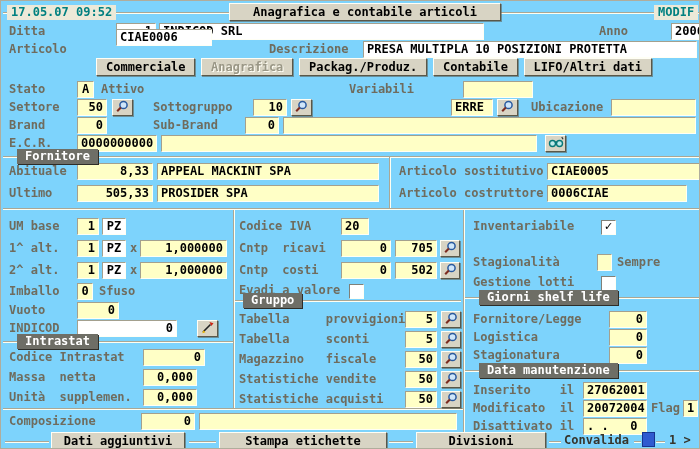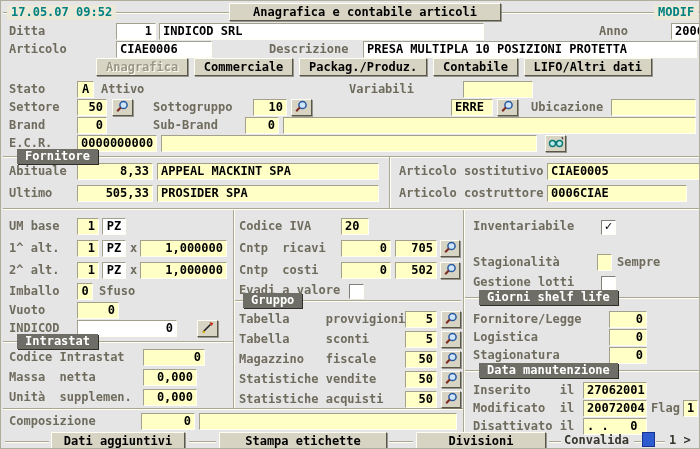--- a/index.html
+++ b/index.html
@@ -1,16 +1,16 @@
 <!DOCTYPE html>
 <html><head>
 <meta charset="utf-8">
 <style>
   html,body{margin:0;padding:0;background:#fff;}
-  .win{position:relative;width:700px;height:449px;background:#e5e5e5;
+  .win{position:relative;width:700px;height:449px;background:#7dd3fc;
        font:bold 12px "DejaVu Sans Mono",monospace;color:#000;overflow:hidden;
        border:1px solid #b0ad9c;box-sizing:border-box;}
   .lbl{position:absolute;color:#6f6c5e;white-space:pre;height:17px;line-height:17px;z-index:1;}
   .dark{color:#37352c;}
   .teal{color:#008080;}
   .fld{position:absolute;height:17px;line-height:15px;background:#ffffc6;
        border:1px solid;border-color:#a3a08e #fffff4 #fffff4 #a3a08e;
        padding:0 3px;box-sizing:border-box;white-space:pre;overflow:hidden;z-index:1;}
   .fld.w{background:#ffffff;}
   .fld.r{text-align:right;}
@@ -67,27 +67,27 @@
   <div class="raised" style="left:228px;top:2px;width:272px">Anagrafica e contabile articoli</div>
   <div class="hdrtxt teal" style="left:653px;top:4px">MODIF</div>
 
   <span class="lbl" style="left:8px;top:22px">Ditta</span>
   <div class="fld w r" style="left:115px;top:22px;width:40px">1</div>
   <div class="fld w" style="left:158px;top:22px;width:325px">INDICOD SRL</div>
   <span class="lbl" style="left:598px;top:22px">Anno</span>
   <div class="fld w" style="left:670px;top:22px;width:62px">2006</div>
 
   <span class="lbl" style="left:8px;top:40px">Articolo</span>
-  <div class="fld w" style="left:115px;top:40px;width:96px">CIAE0006</div>
+  <div class="fld w" style="left:115px;top:28px;width:96px">CIAE0006</div>
   <span class="lbl" style="left:268px;top:40px">Descrizione</span>
   <div class="fld w" style="left:362px;top:40px;width:334px">PRESA MULTIPLA 10 POSIZIONI PROTETTA</div>
 
   <div class="tabs">
+    <div class="tab">Commerciale</div>
     <div class="tab dis">Anagrafica</div>
-    <div class="tab">Commerciale</div>
     <div class="tab">Packag./Produz.</div>
     <div class="tab">Contabile</div>
     <div class="tab">LIFO/Altri dati</div>
   </div>
 
   <span class="lbl" style="left:8px;top:80px">Stato</span>
   <div class="fld c" style="left:76px;top:80px;width:17px">A</div>
   <span class="lbl" style="left:100px;top:80px">Attivo</span>
   <span class="lbl" style="left:348px;top:80px">Variabili</span>
   <div class="fld" style="left:462px;top:80px;width:70px"></div>

